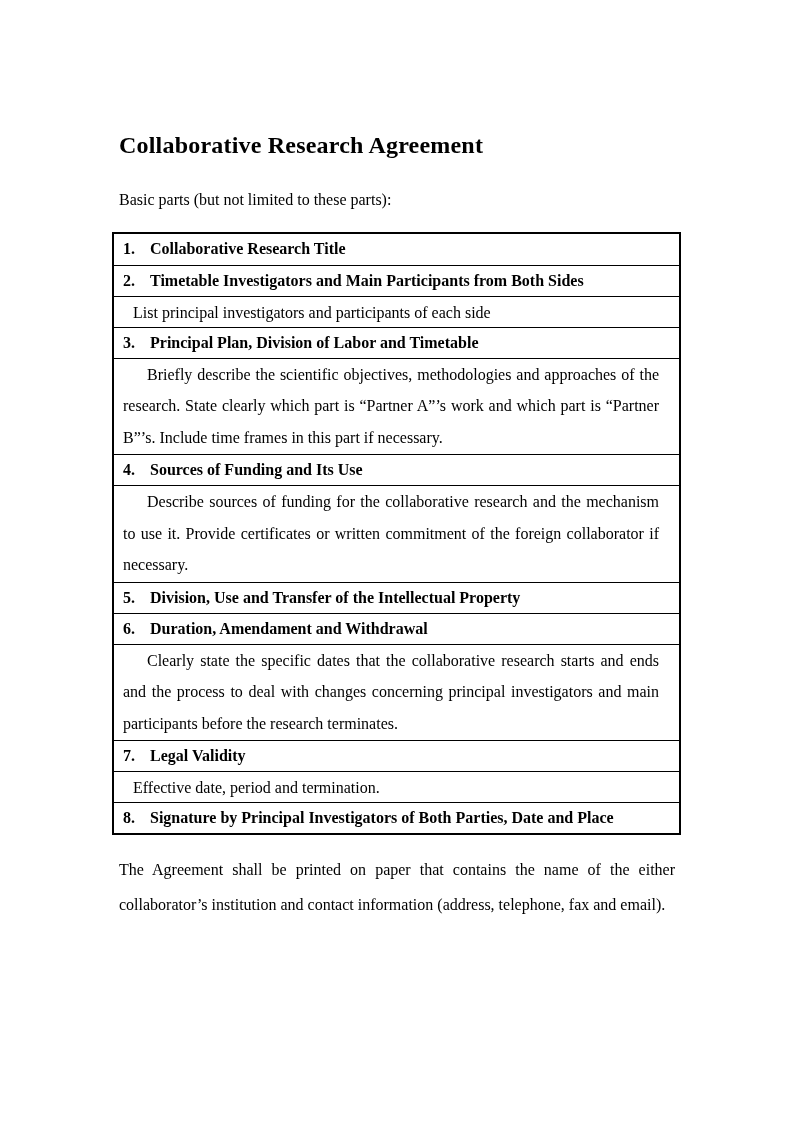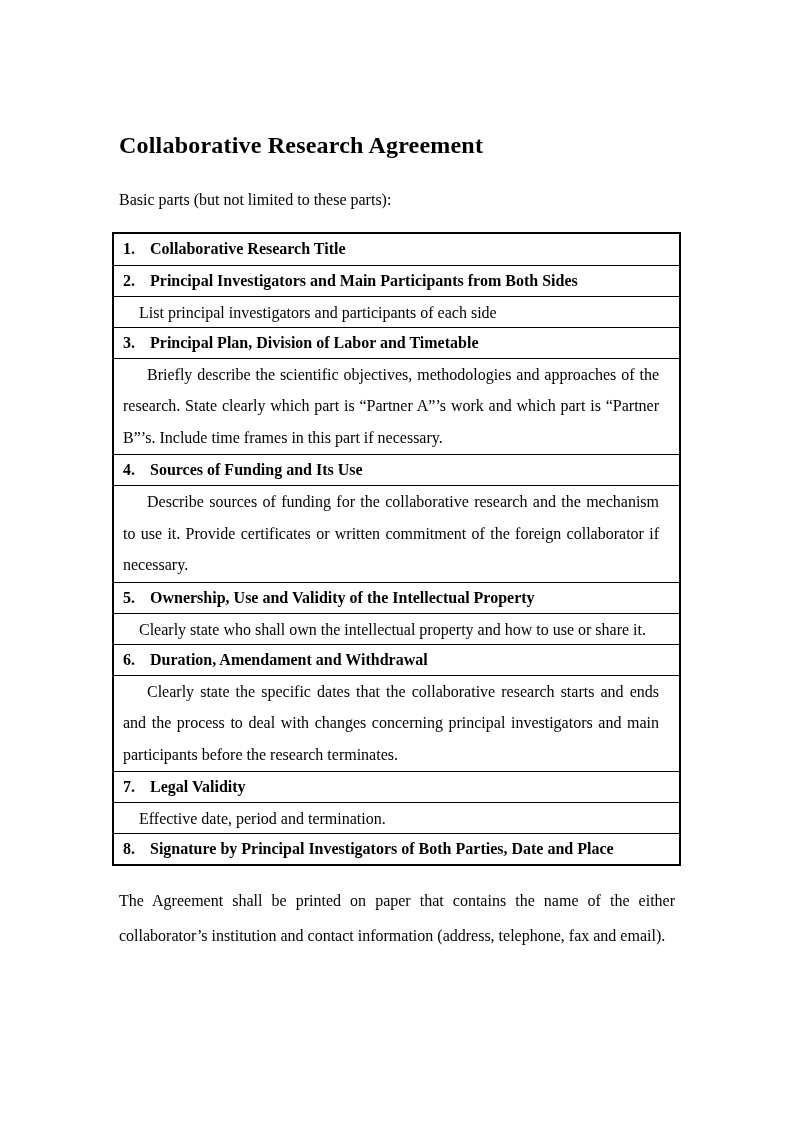--- a/index.html
+++ b/index.html
@@ -48,21 +48,21 @@
     padding-left: 9px;
   }
   .row.heading .num {
     display: inline-block;
     width: 27px;
     flex: 0 0 27px;
   }
   .row.desc.single {
     height: 31px;
     line-height: 31px;
-    padding-left: 25px;
+    padding-left: 19px;
     white-space: nowrap;
     overflow: hidden;
   }
   .row.desc.multi {
     padding: 0 20px 1px 9px;
     line-height: 31.5px;
     text-align: justify;
     text-indent: 24px;
   }
   .footer-para {
@@ -81,45 +81,44 @@
   <h1 class="title">Collaborative Research Agreement</h1>
   <p class="intro">Basic parts (but not limited to these parts):</p>
   <div class="agr-table" id="agr-table">
   <div class="row heading">
         <span class="num">1.</span>
         <span class="label">Collaborative Research Title</span>
       </div>
 
   <div class="row heading">
         <span class="num">2.</span>
-        <span class="label">Principal Investigators and Main Participants from Both Sides</span>
+        <span class="label">Timetable Investigators and Main Participants from Both Sides</span>
       </div>
 
   <div class="row desc single"><span class="dtext">List principal investigators and participants of each side</span></div>
 
   <div class="row heading">
         <span class="num">3.</span>
         <span class="label">Principal Plan, Division of Labor and Timetable</span>
       </div>
 
   <div class="row desc multi"><span class="dtext">Briefly describe the scientific objectives, methodologies and approaches of the research. State clearly which part is “Partner A”’s work and which part is “Partner B”’s. Include time frames in this part if necessary.</span></div>
 
   <div class="row heading">
         <span class="num">4.</span>
         <span class="label">Sources of Funding and Its Use</span>
       </div>
 
   <div class="row desc multi"><span class="dtext">Describe sources of funding for the collaborative research and the mechanism to use it. Provide certificates or written commitment of the foreign collaborator if necessary.</span></div>
 
   <div class="row heading">
         <span class="num">5.</span>
-        <span class="label">Ownership, Use and Validity of the Intellectual Property</span>
+        <span class="label">Division, Use and Transfer of the Intellectual Property</span>
       </div>
 
-  <div class="row desc single"><span class="dtext">Clearly state who shall own the intellectual property and how to use or share it.</span></div>
 
   <div class="row heading">
         <span class="num">6.</span>
         <span class="label">Duration, Amendament and Withdrawal</span>
       </div>
 
   <div class="row desc multi"><span class="dtext">Clearly state the specific dates that the collaborative research starts and ends and the process to deal with changes concerning principal investigators and main participants before the research terminates.</span></div>
 
   <div class="row heading">
         <span class="num">7.</span>

